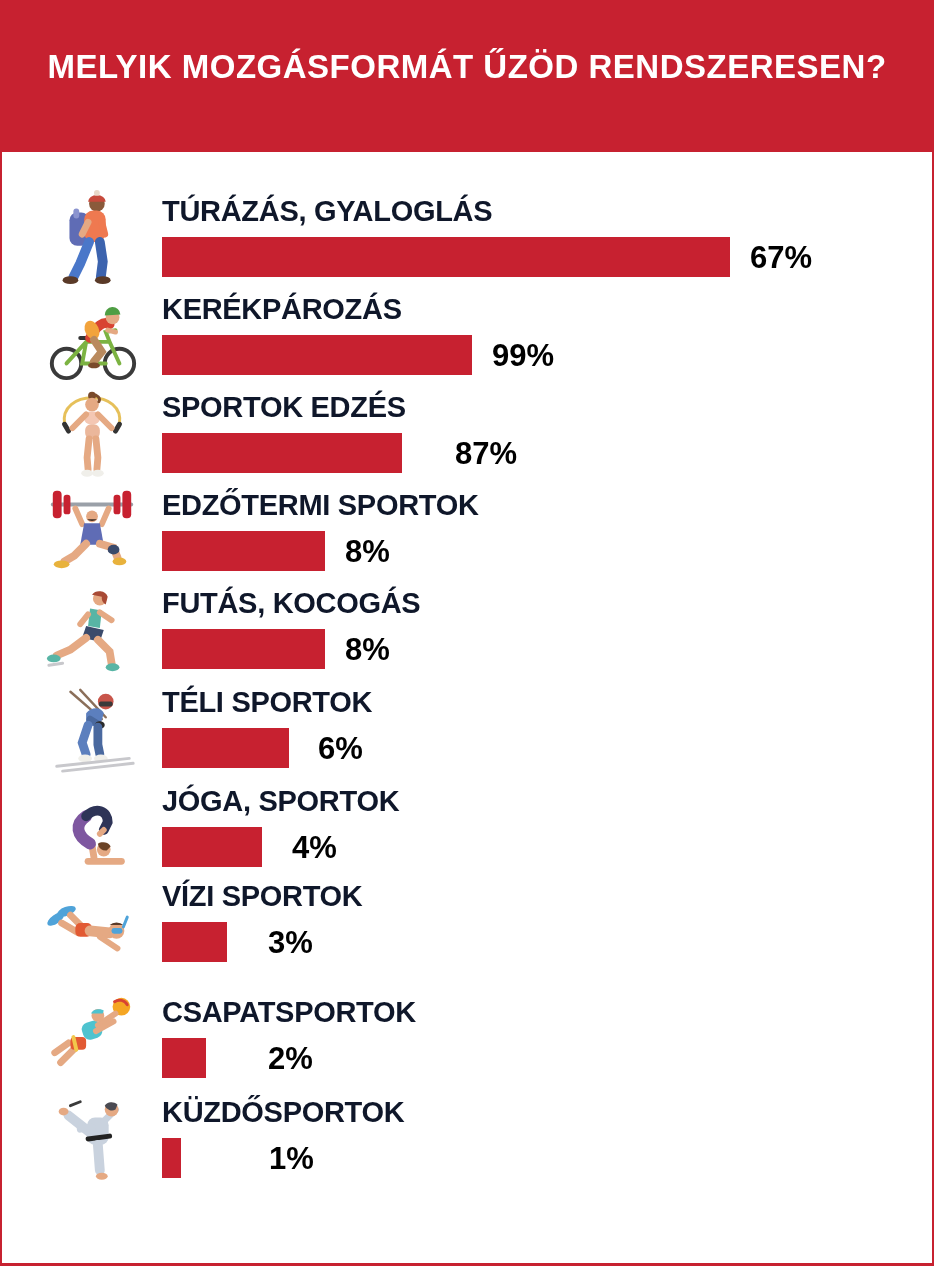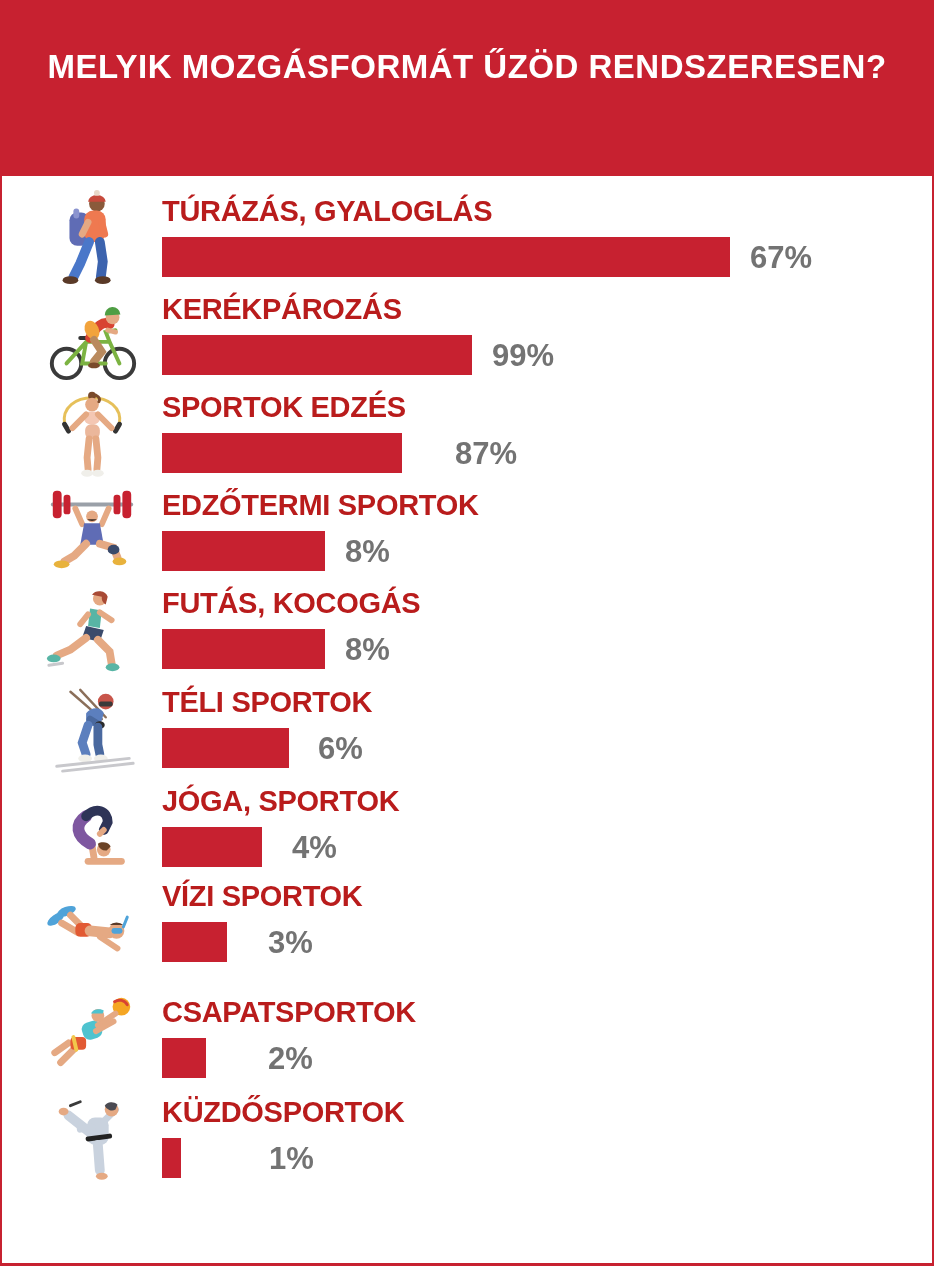--- a/index.html
+++ b/index.html
@@ -8,21 +8,21 @@
     width:934px;height:1266px;
     box-sizing:border-box;
     background:#ffffff;
     border-left:2px solid #C72130;
     border-right:2px solid #C72130;
     border-bottom:3px solid #C72130;
     overflow:hidden;
     font-family:"Liberation Sans", sans-serif;
   }
   .header{
-    position:absolute;top:0;left:0;right:0;height:176px;
+    position:absolute;top:0;left:0;right:0;height:152px;
     background:#C72130;
     text-align:center;
     color:#ffffff;
   }
   .header h1{
     margin:0;padding-top:50px;
     font-size:33px;line-height:1;
     font-weight:800;letter-spacing:.5px;
   }
   .header p{
@@ -33,29 +33,29 @@
   }
   .rows{position:absolute;top:0;left:0;right:0;bottom:0;}
   .row{position:absolute;left:0;width:100%;}
   .icon-box{
     position:absolute;left:30px;top:-8px;width:120px;height:98px;
   }
   .icon-box svg{width:100%;height:100%;}
   .cat-label{
     position:absolute;left:160px;top:0;
     font-size:29px;font-weight:800;letter-spacing:-.3px;
-    color:#b91c1c;white-space:nowrap;line-height:1;
+    color:#0f172a;white-space:nowrap;line-height:1;
   }
   .bar{
     position:absolute;left:160px;top:40px;height:40px;
     background:#C72130;
   }
   .value-label{
     position:absolute;top:42px;height:40px;line-height:38px;
-    font-size:31px;font-weight:800;color:#737373;white-space:nowrap;
+    font-size:31px;font-weight:800;color:#000000;white-space:nowrap;
   }
   .footer{
     position:absolute;top:1213px;right:30px;
     font-size:16px;letter-spacing:.5px;color:#2B2B2B;
   }
 </style>
 </head>
 <body>
 
 <div class="page">

